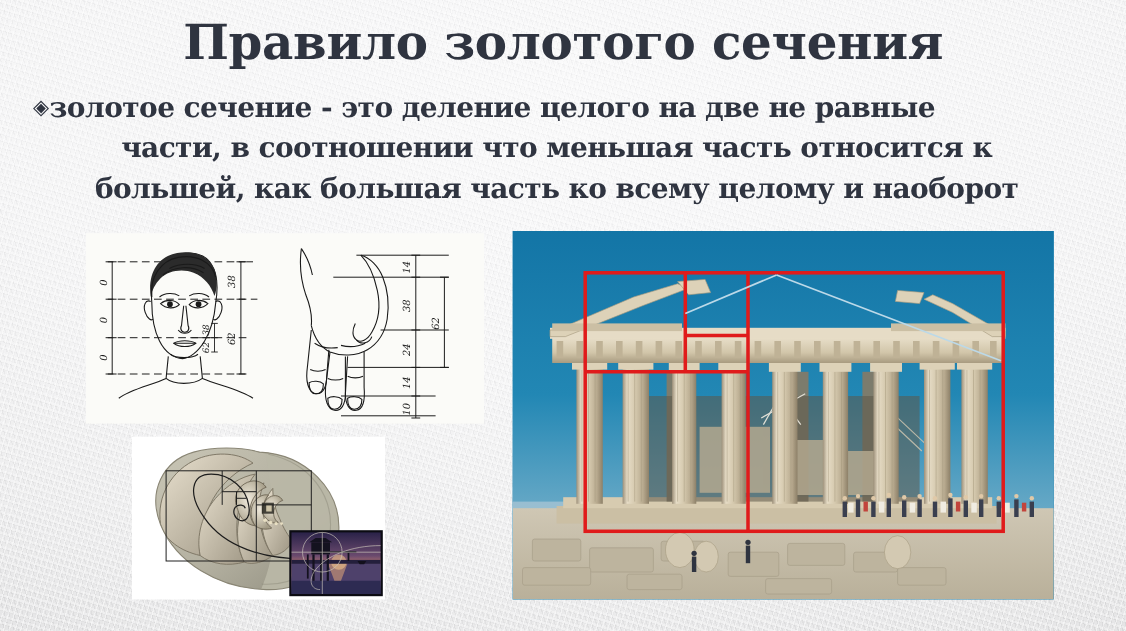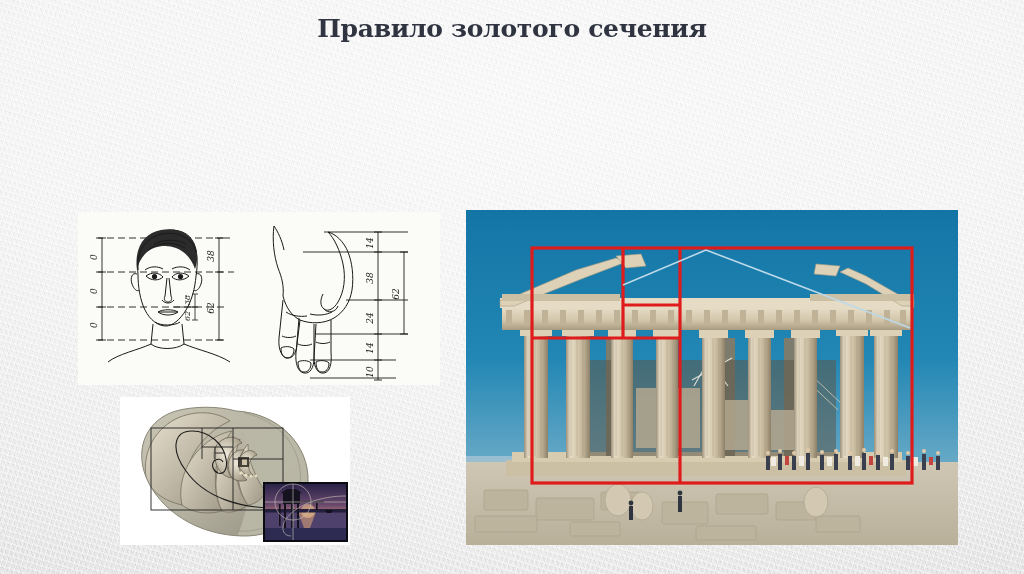--- a/index.html
+++ b/index.html
@@ -31,21 +31,21 @@
     opacity: .85;
     mix-blend-mode: normal;
   }
 
   
   #title {
     position: absolute;
     left: 0; right: 0; top: 14px;
     text-align: center;
     font-family: "DejaVu Serif", serif;
-    font-size: 25px;
+    font-size: 44px;
     font-weight: 700;
     letter-spacing: -0.3px;
     color: #2f3440;
     z-index: 4;
     white-space: nowrap;
   }
 
   
   #body-text {
     position: absolute;
@@ -100,20 +100,25 @@
 
   svg { display: block; }
 </style>
 </head>
 <body>
 
 <div id="slide">
 
   <div id="title">Правило золотого сечения</div>
 
+  <div id="body-text">
+    <span class="line line1"><span class="bullet">◈</span><span>золотое сечение - это деление целого на две не равные</span></span>
+    <span class="line">части,  в соотношении что меньшая часть относится к</span>
+    <span class="line">большей, как большая часть ко всему целому и наоборот</span>
+  </div>
 
   <div class="card" id="diagram-card">
     <svg width="362" height="173" viewBox="0 0 362 173">
       <rect x="0" y="0" width="362" height="173" fill="#fbfbf8"></rect>
 
       <g stroke="#1a1a1a" fill="none" stroke-width="1">
 
         <g stroke-dasharray="7 4" stroke-width="0.9">
           <line x1="18" y1="26" x2="146" y2="26"></line>
           <line x1="18" y1="60" x2="150" y2="60"></line>

